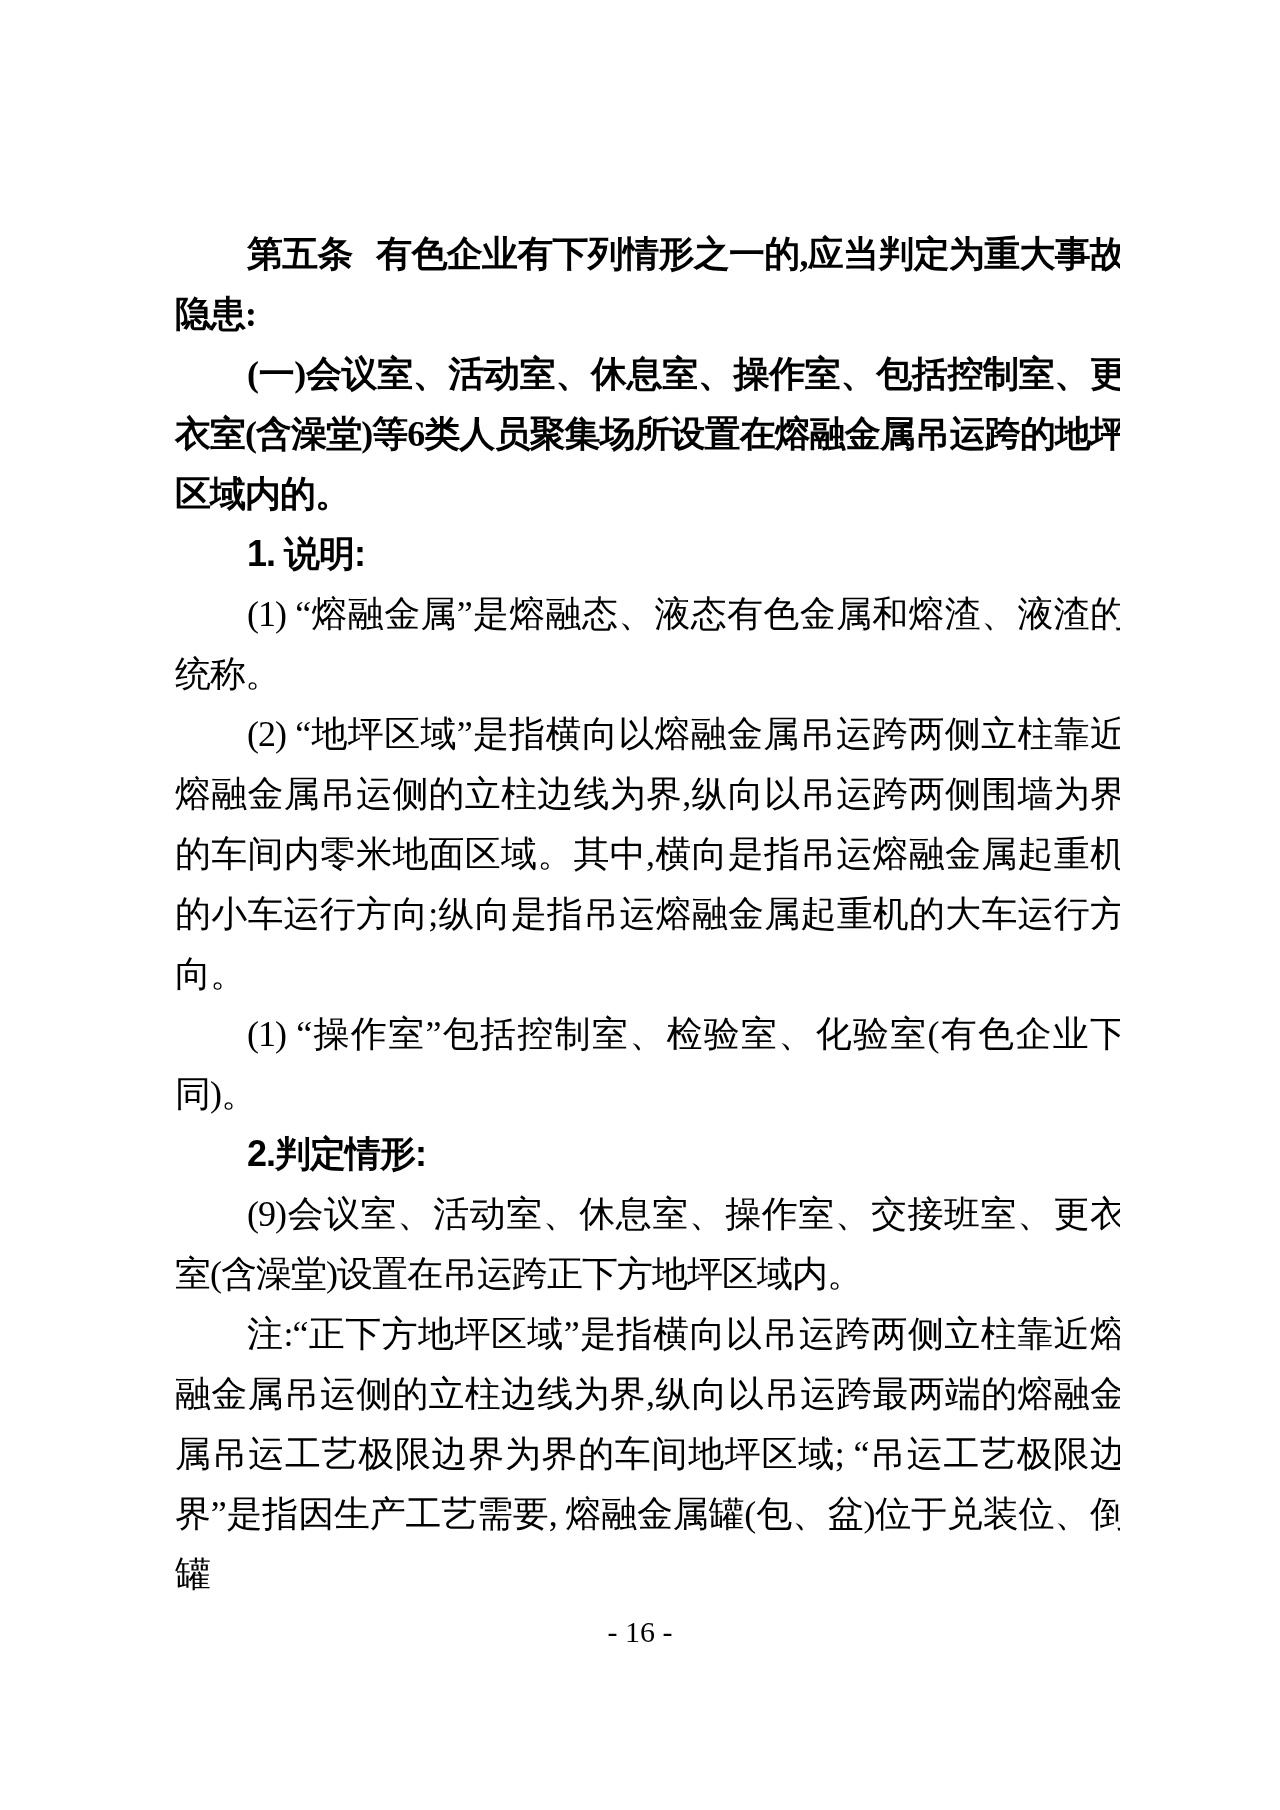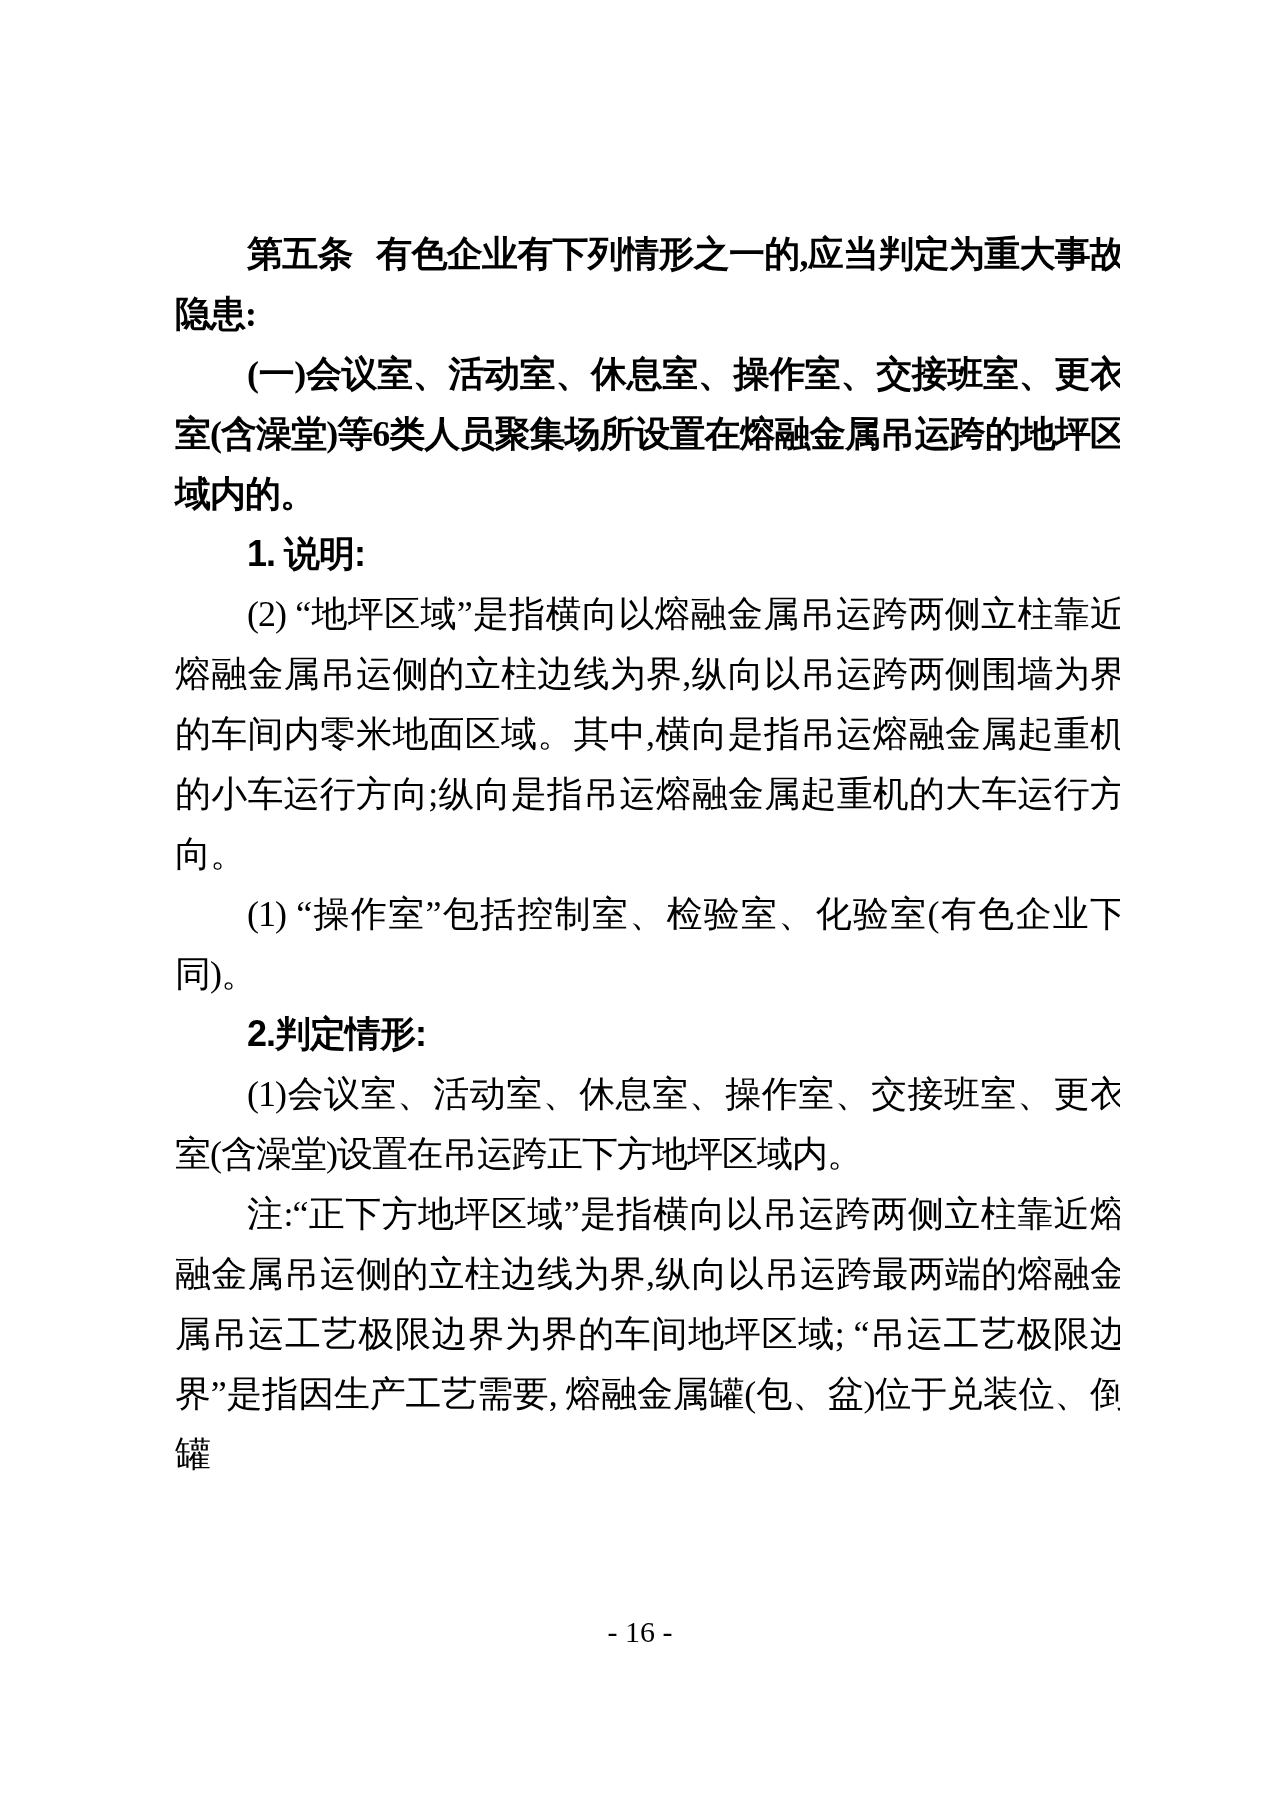--- a/index.html
+++ b/index.html
@@ -61,32 +61,33 @@
 </head>
 <body>
 
 <div class="page">
   <div class="content">
 
     <p class="para clause">
       <span class="term">第五条</span><span>有色企业有下列情形之一的,应当判定为重大事故隐患:</span>
     </p>
 
-    <p class="para clause">(一)会议室、活动室、休息室、操作室、交接班室、更衣室(含澡堂)等6类人员聚集场所设置在熔融金属吊运跨的地坪区域内的。</p>
+    <p class="para clause">(一)会议室、活动室、休息室、操作室、包括控制室、更衣室(含澡堂)等6类人员聚集场所设置在熔融金属吊运跨的地坪区域内的。</p>
 
 
     <p class="para heading">1. 说明:</p>
 
+    <p class="para body">(1) “熔融金属”是熔融态、液态有色金属和熔渣、液渣的统称。</p>
 
     <p class="para body">(2) “地坪区域”是指横向以熔融金属吊运跨两侧立柱靠近熔融金属吊运侧的立柱边线为界,纵向以吊运跨两侧围墙为界的车间内零米地面区域。其中,横向是指吊运熔融金属起重机的小车运行方向;纵向是指吊运熔融金属起重机的大车运行方向。</p>
 
     <p class="para body">(1) “操作室”包括控制室、检验室、化验室(有色企业下同)。</p>
 
     <p class="para heading">2.判定情形:</p>
 
-    <p class="para body">(1)会议室、活动室、休息室、操作室、交接班室、更衣室(含澡堂)设置在吊运跨正下方地坪区域内。</p>
+    <p class="para body">(9)会议室、活动室、休息室、操作室、交接班室、更衣室(含澡堂)设置在吊运跨正下方地坪区域内。</p>
 
     <p class="para body">注:“正下方地坪区域”是指横向以吊运跨两侧立柱靠近熔融金属吊运侧的立柱边线为界,纵向以吊运跨最两端的熔融金属吊运工艺极限边界为界的车间地坪区域; “吊运工艺极限边界”是指因生产工艺需要, 熔融金属罐(包、盆)位于兑装位、倒罐</p>
 
   </div>
 
   <div class="footer">- 16 -</div>
 </div>
 
 </body></html>

